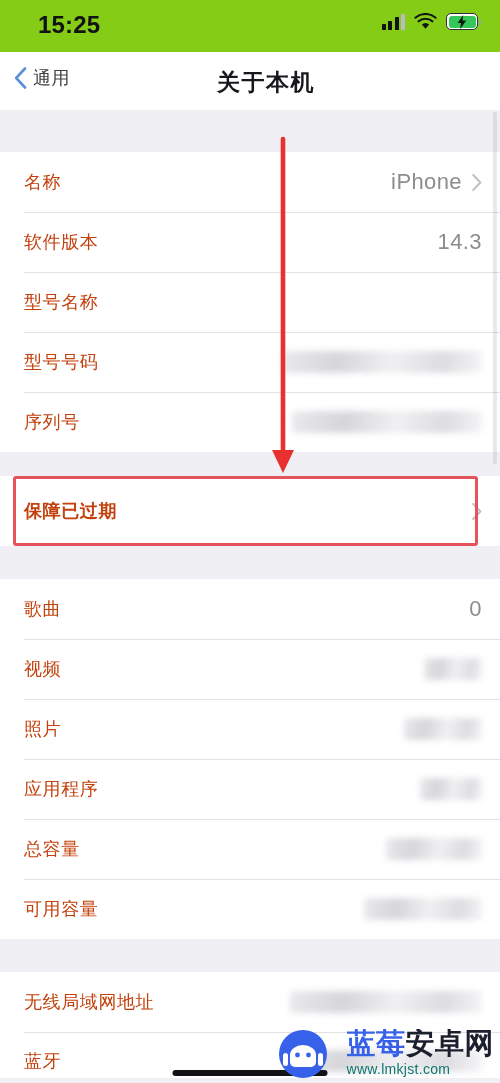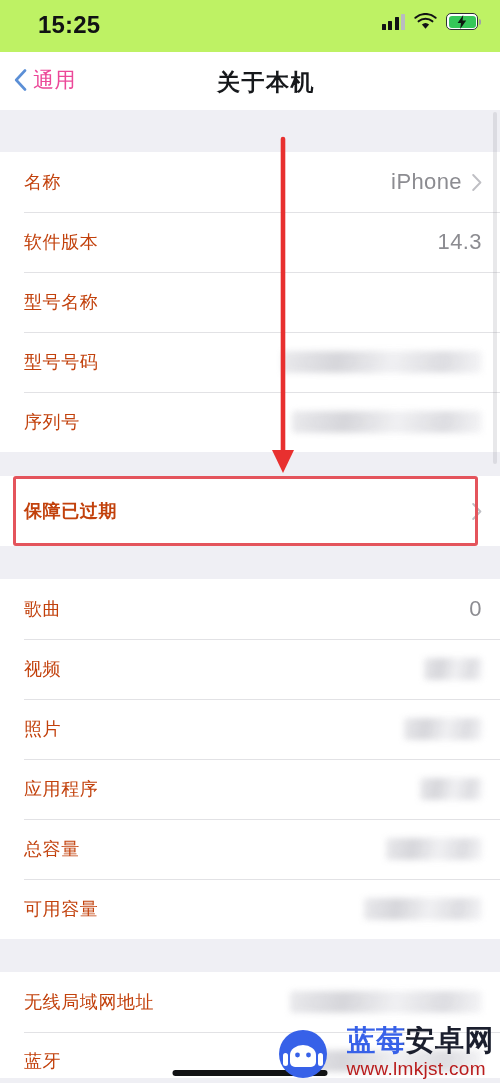--- a/index.html
+++ b/index.html
@@ -18,21 +18,21 @@
     overflow: hidden;
     background: #ffffff;
   }
 
   
   .statusbar {
     position: absolute;
     left: 0; top: 0;
     width: 500px;
     height: 52px;
-    background: #bef264;
+    background: #84cc16;
   }
   .sb-time {
     position: absolute;
     left: 38px;
     top: 11px;
     font-size: 24px;
     font-weight: bold;
     letter-spacing: 0.2px;
     color: #111214;
   }
@@ -110,22 +110,22 @@
     display: flex;
     align-items: center;
     gap: 6px;
     cursor: pointer;
   }
   .nav-back .chev {
     width: 13px;
     height: 22px;
   }
   .nav-back-label {
-    font-size: 21px;
-    color: #ec4899;
+    font-size: 18px;
+    color: #404040;
     letter-spacing: 0.5px;
   }
   .nav-title {
     position: absolute;
     left: 0; right: 0;
     top: 15px;
     text-align: center;
     font-size: 23px;
     font-weight: 600;
     color: #16181b;
@@ -251,22 +251,22 @@
     font-size: 29px;
     font-weight: bold;
     letter-spacing: 0.5px;
     background: linear-gradient(90deg, #3761e8 0%, #3761e8 38%, #1b1f2e 40%, #1b1f2e 100%);
     -webkit-background-clip: text;
     background-clip: text;
     color: transparent;
   }
   .wm-url {
     margin-top: 4px;
-    font-size: 19px;
-    color: #b91c1c;
+    font-size: 14px;
+    color: #0f766e;
     letter-spacing: 0.3px;
   }
 
   
   .scrollbar {
     position: absolute;
     right: 3px;
     top: 2px;
     width: 4px;
     height: 352px;

